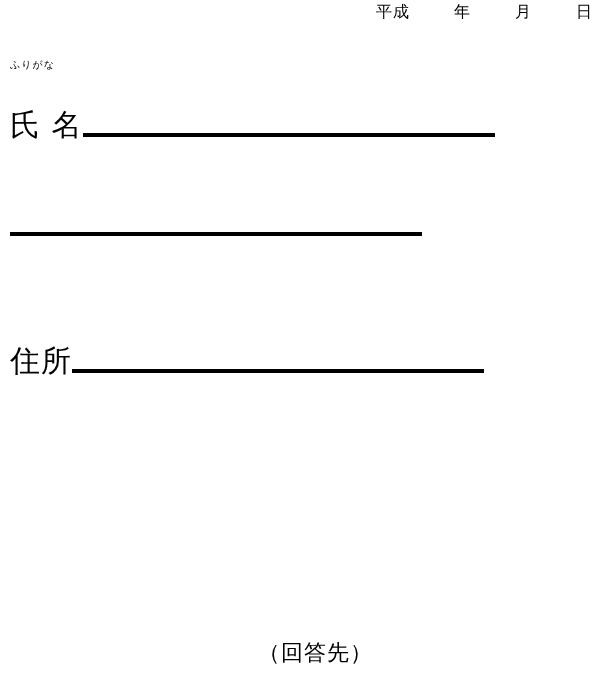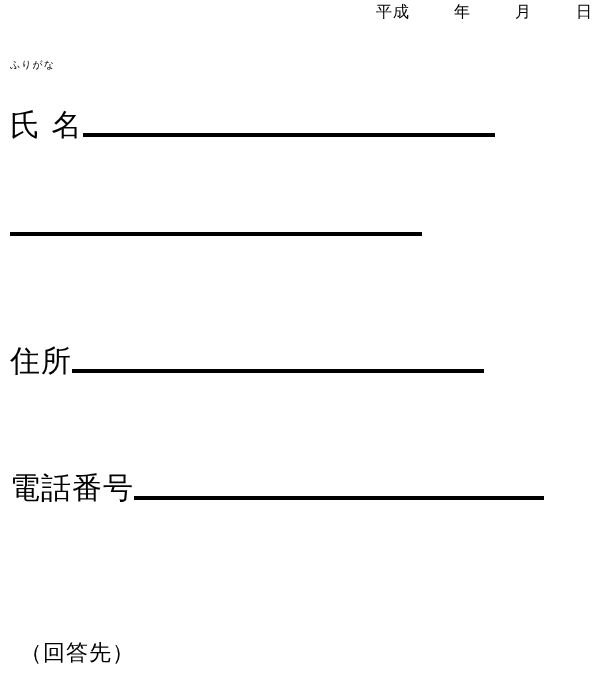--- a/index.html
+++ b/index.html
@@ -84,20 +84,21 @@
   #field-fax   { top: 593px; }
   #field-fax .label { letter-spacing: 2px; }
   #field-fax .rule { width: 380px; }
 
   
   .note {
     position: absolute;
     top: 638px;
     left: 0;
     width: 611px;
+    text-align: center;
     font-size: 22px;
     letter-spacing: 1px;
     padding-left: 20px;
     box-sizing: border-box;
   }
 </style>
 </head>
 <body>
 
 <div class="page">
@@ -118,21 +119,17 @@
 
   <div class="field" id="field-affil">
     <span class="rule"></span>
   </div>
 
   <div class="field" id="field-addr">
     <span class="label">住所</span>
     <span class="rule"></span>
   </div>
 
-  <div class="field" id="field-tel">
-    <span class="label">電話番号</span>
-    <span class="rule"></span>
-  </div>
 
 
   <div class="note">（回答先）</div>
 
 </div>
 
 </body></html>

